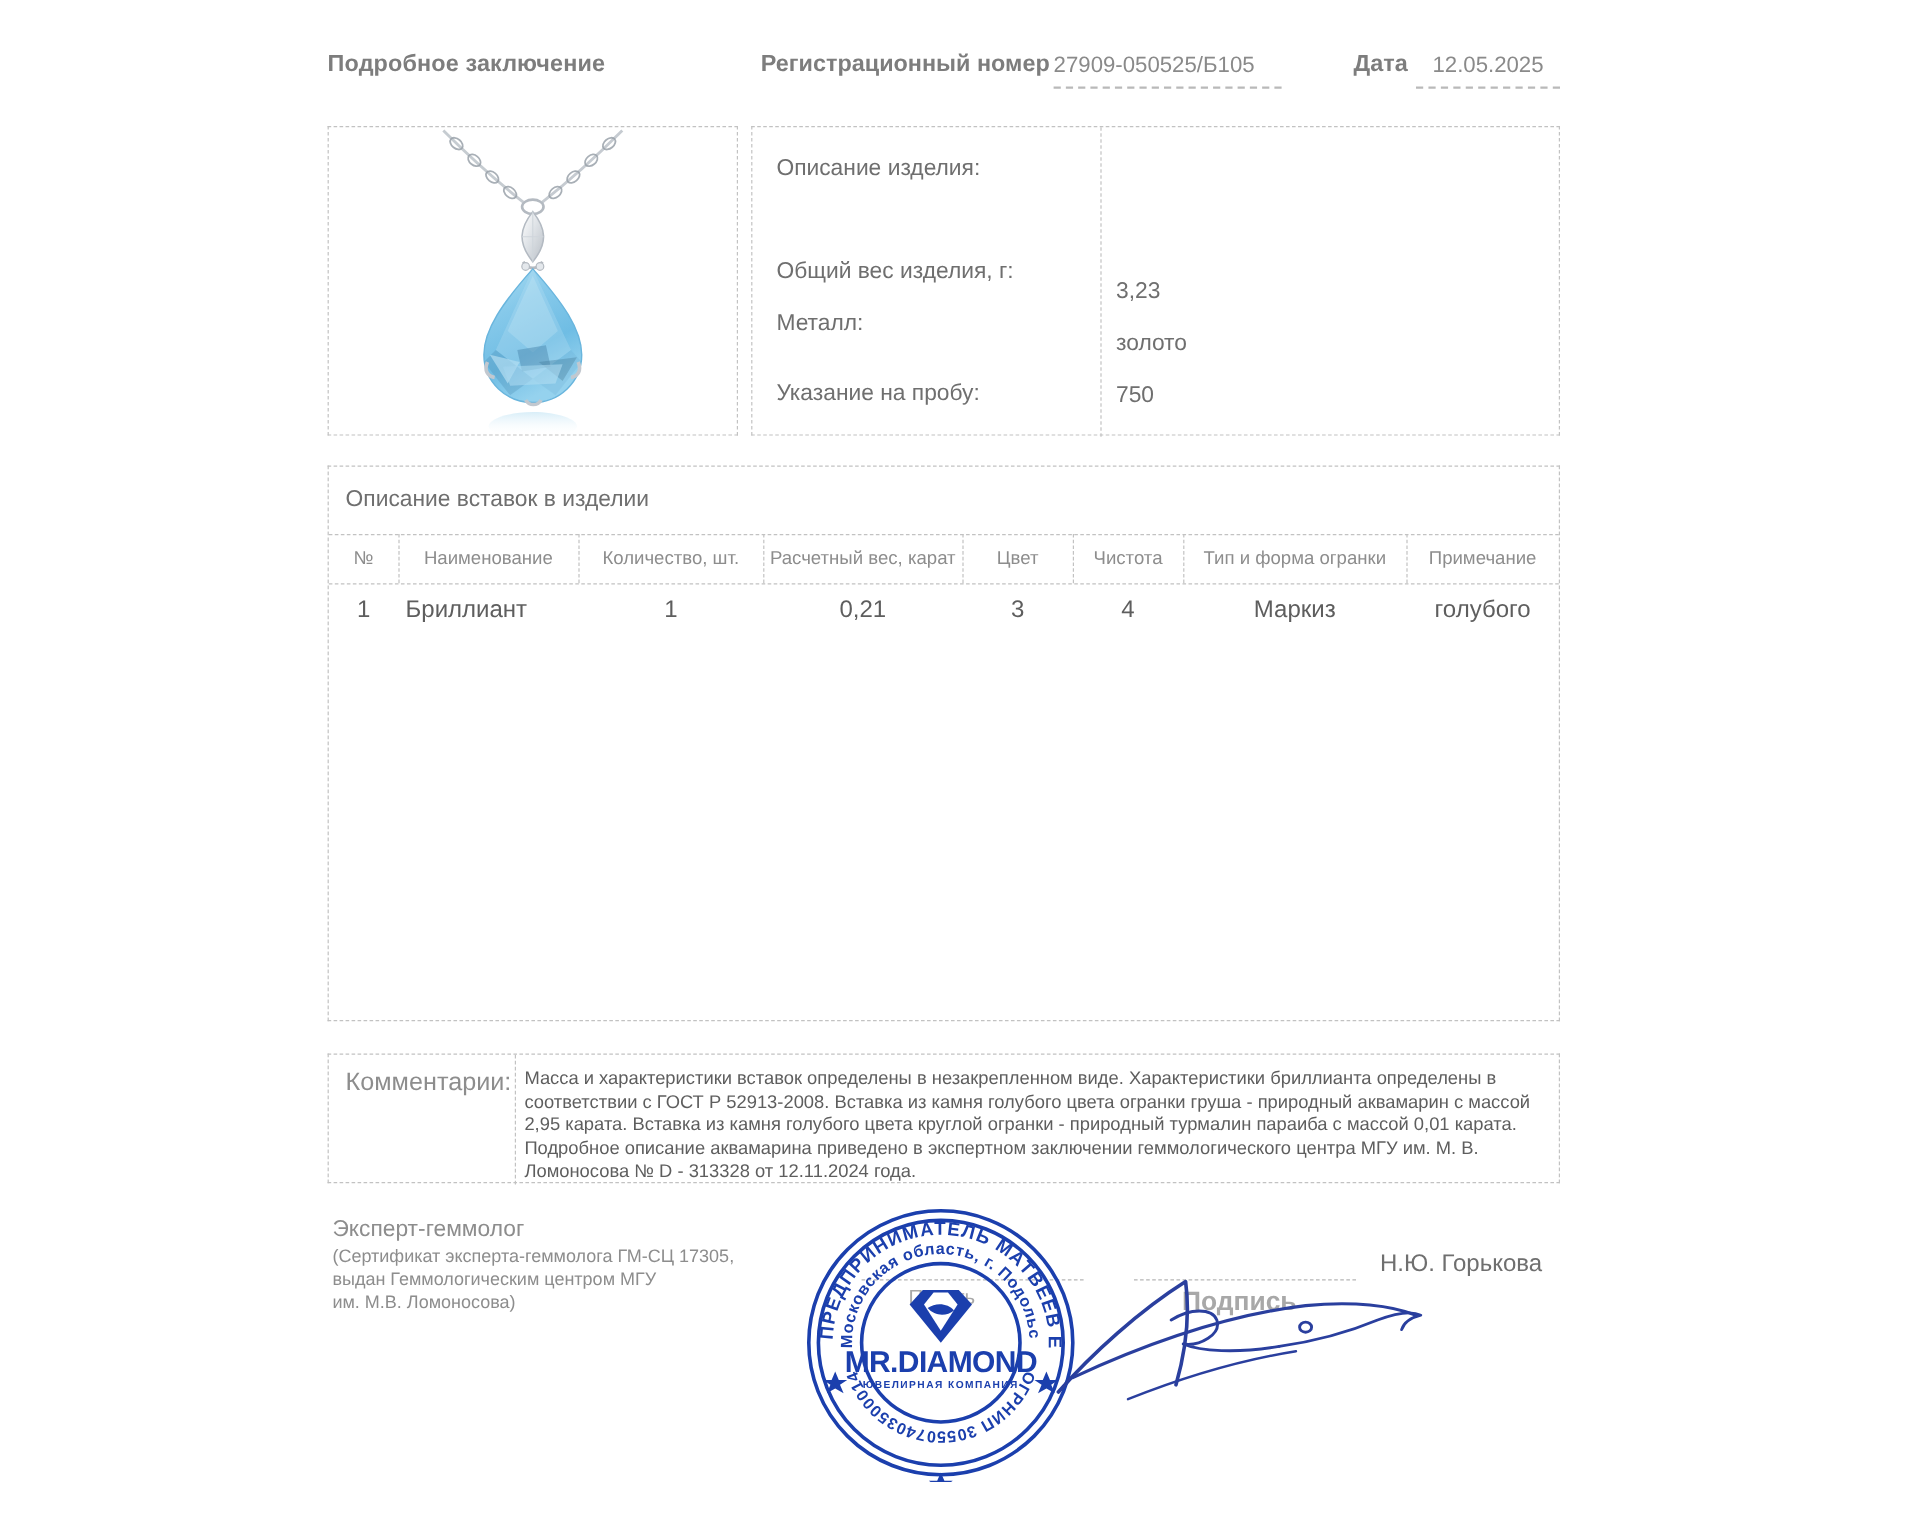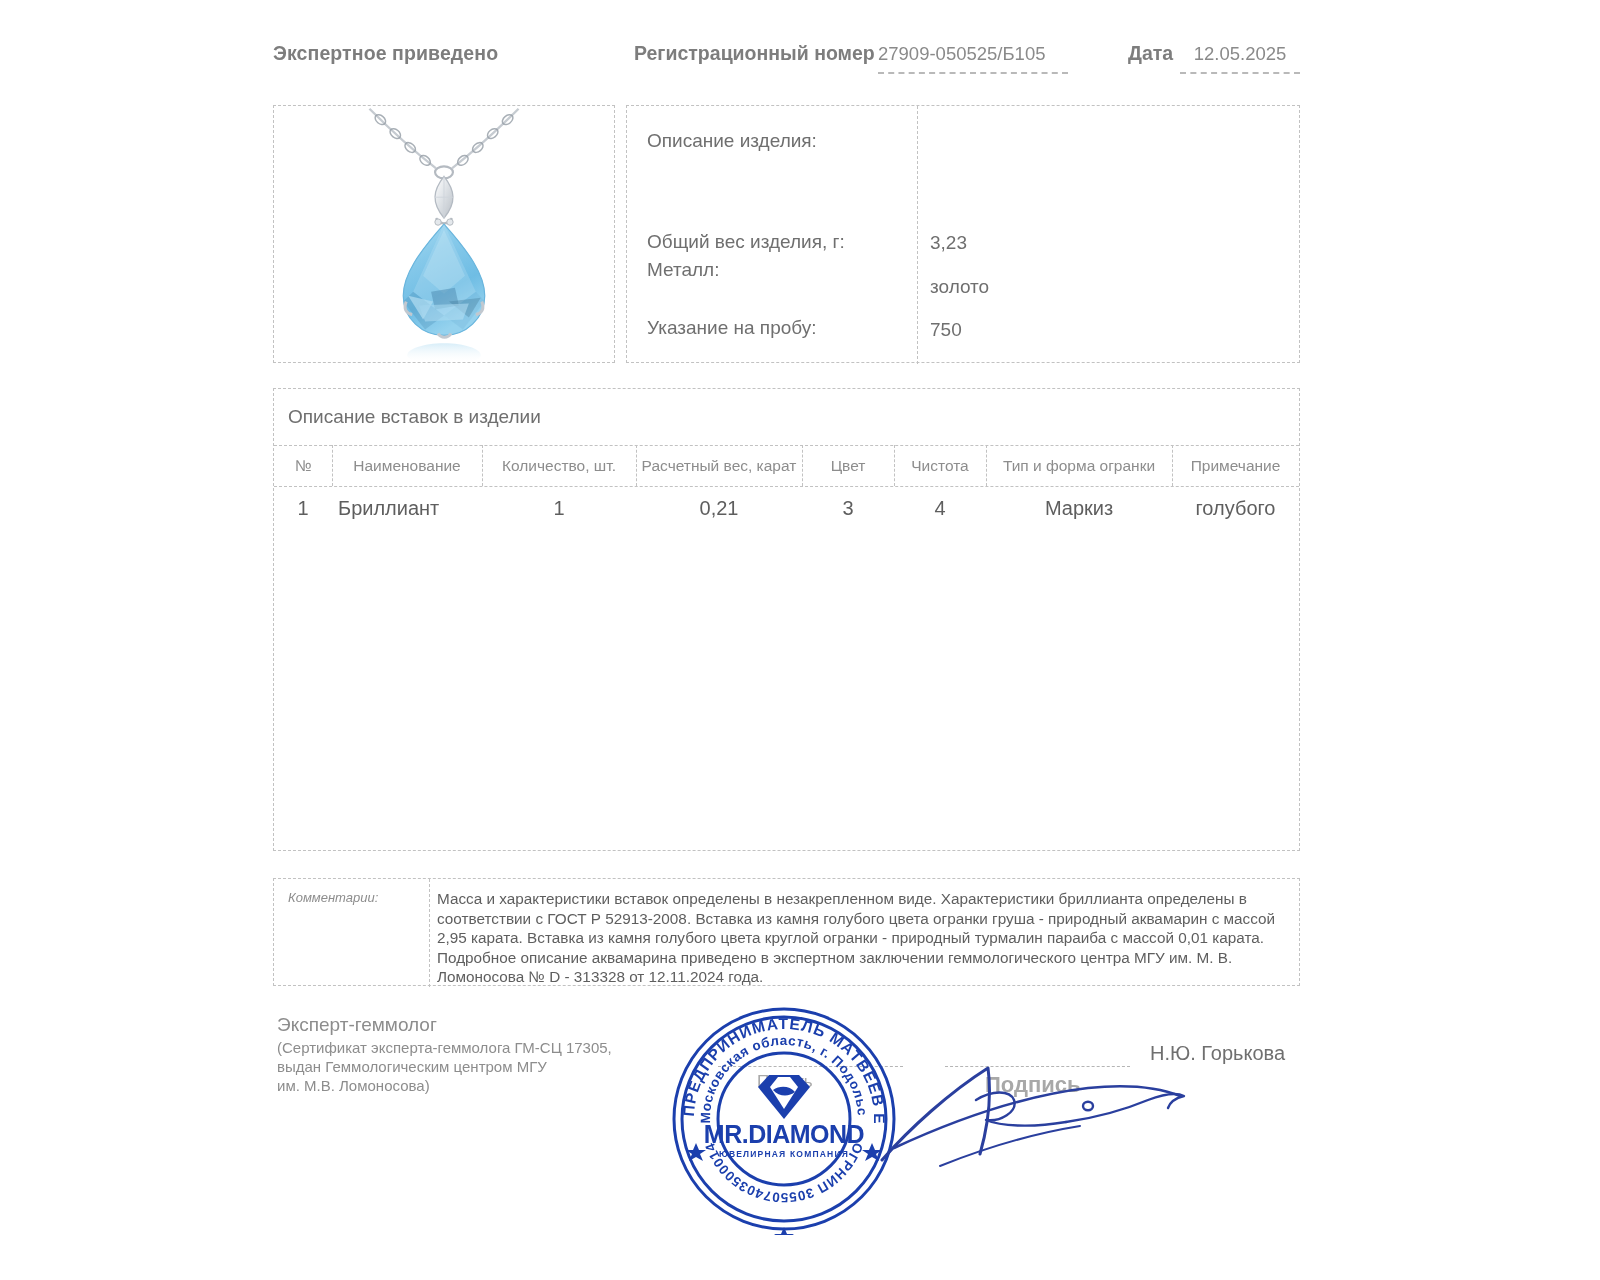--- a/index.html
+++ b/index.html
@@ -118,21 +118,21 @@
     white-space: nowrap;
   }
   .desc-value {
     font-size: 19px;
     color: #6f6f6f;
     line-height: 26px;
     white-space: pre-line;
   }
   .dr-desc-l   { left: 20px;  top: 24px;  }
   .dr-desc-v   { left: 303px; top: 24px;  }
-  .dr-weight-l { left: 20px;  top: 125px; }
+  .dr-weight-l { left: 20px;  top: 110px; }
   .dr-weight-v { left: 303px; top: 124px; }
   .dr-metal-l  { left: 20px;  top: 153px; }
   .dr-metal-v  { left: 303px; top: 168px; }
   .dr-assay-l  { left: 20px;  top: 211px; text-align: center; }
   .dr-assay-v  { left: 303px; top: 211px; }
 
   
   .inserts-box {
     position: absolute;
     left: 273px;
@@ -210,24 +210,23 @@
     left: 155px;
     top: 0;
     width: 0;
     height: 108px;
     border-left: 1px dashed #c2c2c2;
   }
   .comments-label {
     position: absolute;
     left: 14px;
     top: 11px;
-    font-size: 13px;
+    font-size: 21px;
     color: #8d8d8d;
     white-space: nowrap;
-    font-style: italic;
   }
   .comments-text {
     position: absolute;
     left: 163px;
     top: 10px;
     width: 855px;
     font-size: 15.3px;
     line-height: 19.6px;
     color: #5e5e5e;
     text-align: left;
@@ -307,21 +306,21 @@
     width: 330px;
     height: 140px;
   }
 </style>
 </head>
 <body>
 
 <div class="page">
 
   <div class="header">
-    <div class="doc-title">Экспертное приведено</div>
+    <div class="doc-title">Подробное заключение</div>
     <div class="reg-label">Регистрационный номер</div>
     <div class="reg-value">27909-050525/Б105</div>
     <div class="date-label">Дата</div>
     <div class="date-value">12.05.2025</div>
   </div>
 
   <div class="photo-box">
     <div class="photo-inner">
       <svg width="342" height="258" viewBox="0 0 342 258">
         <defs>

